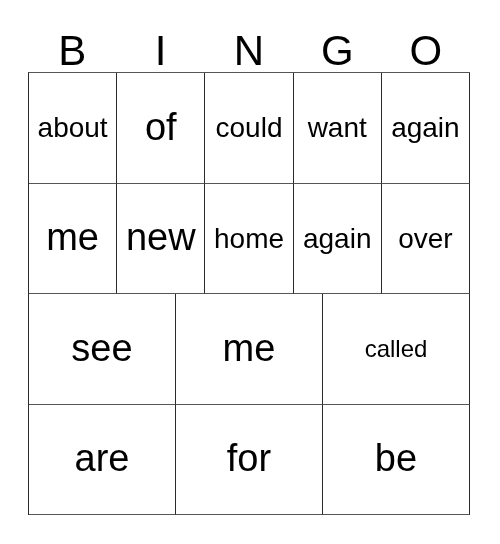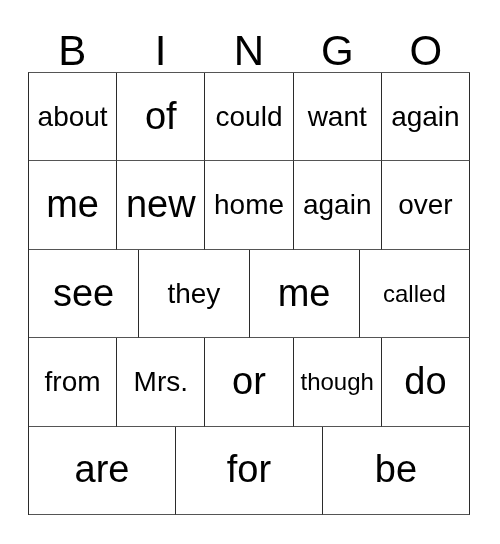--- a/index.html
+++ b/index.html
@@ -151,48 +151,28 @@
       </div>
       <div class="grid-cell len-4">
         <span class="cell-word">over</span>
       </div>
     </div>
 
     <div class="grid-row">
       <div class="grid-cell len-3">
         <span class="cell-word">see</span>
       </div>
-      <div class="grid-cell len-4">
-        <span class="cell-word">they</span>
-      </div>
       <div class="grid-cell len-2">
         <span class="cell-word">me</span>
       </div>
       <div class="grid-cell len-6">
         <span class="cell-word">called</span>
       </div>
     </div>
 
-    <div class="grid-row">
-      <div class="grid-cell len-4">
-        <span class="cell-word">from</span>
-      </div>
-      <div class="grid-cell len-4">
-        <span class="cell-word">Mrs.</span>
-      </div>
-      <div class="grid-cell len-2">
-        <span class="cell-word">or</span>
-      </div>
-      <div class="grid-cell len-6">
-        <span class="cell-word">though</span>
-      </div>
-      <div class="grid-cell len-2">
-        <span class="cell-word">do</span>
-      </div>
-    </div>
 
     <div class="grid-row">
       <div class="grid-cell len-3">
         <span class="cell-word">are</span>
       </div>
       <div class="grid-cell len-3">
         <span class="cell-word">for</span>
       </div>
       <div class="grid-cell len-2">
         <span class="cell-word">be</span>

